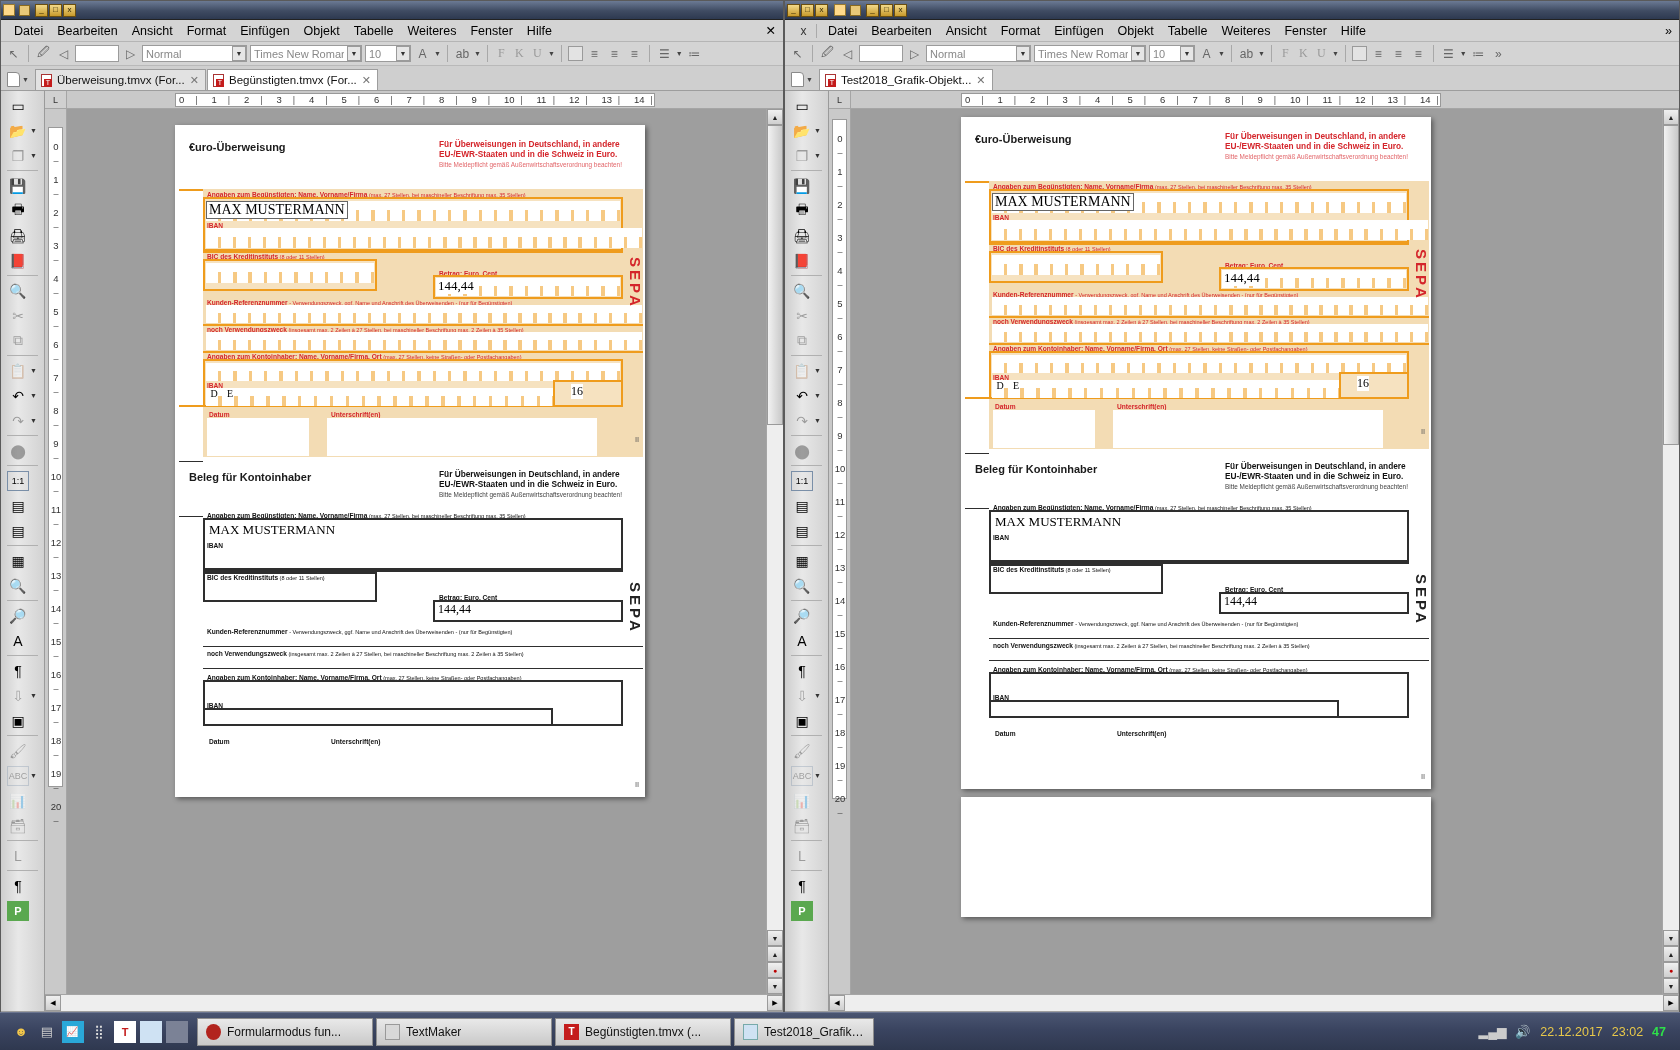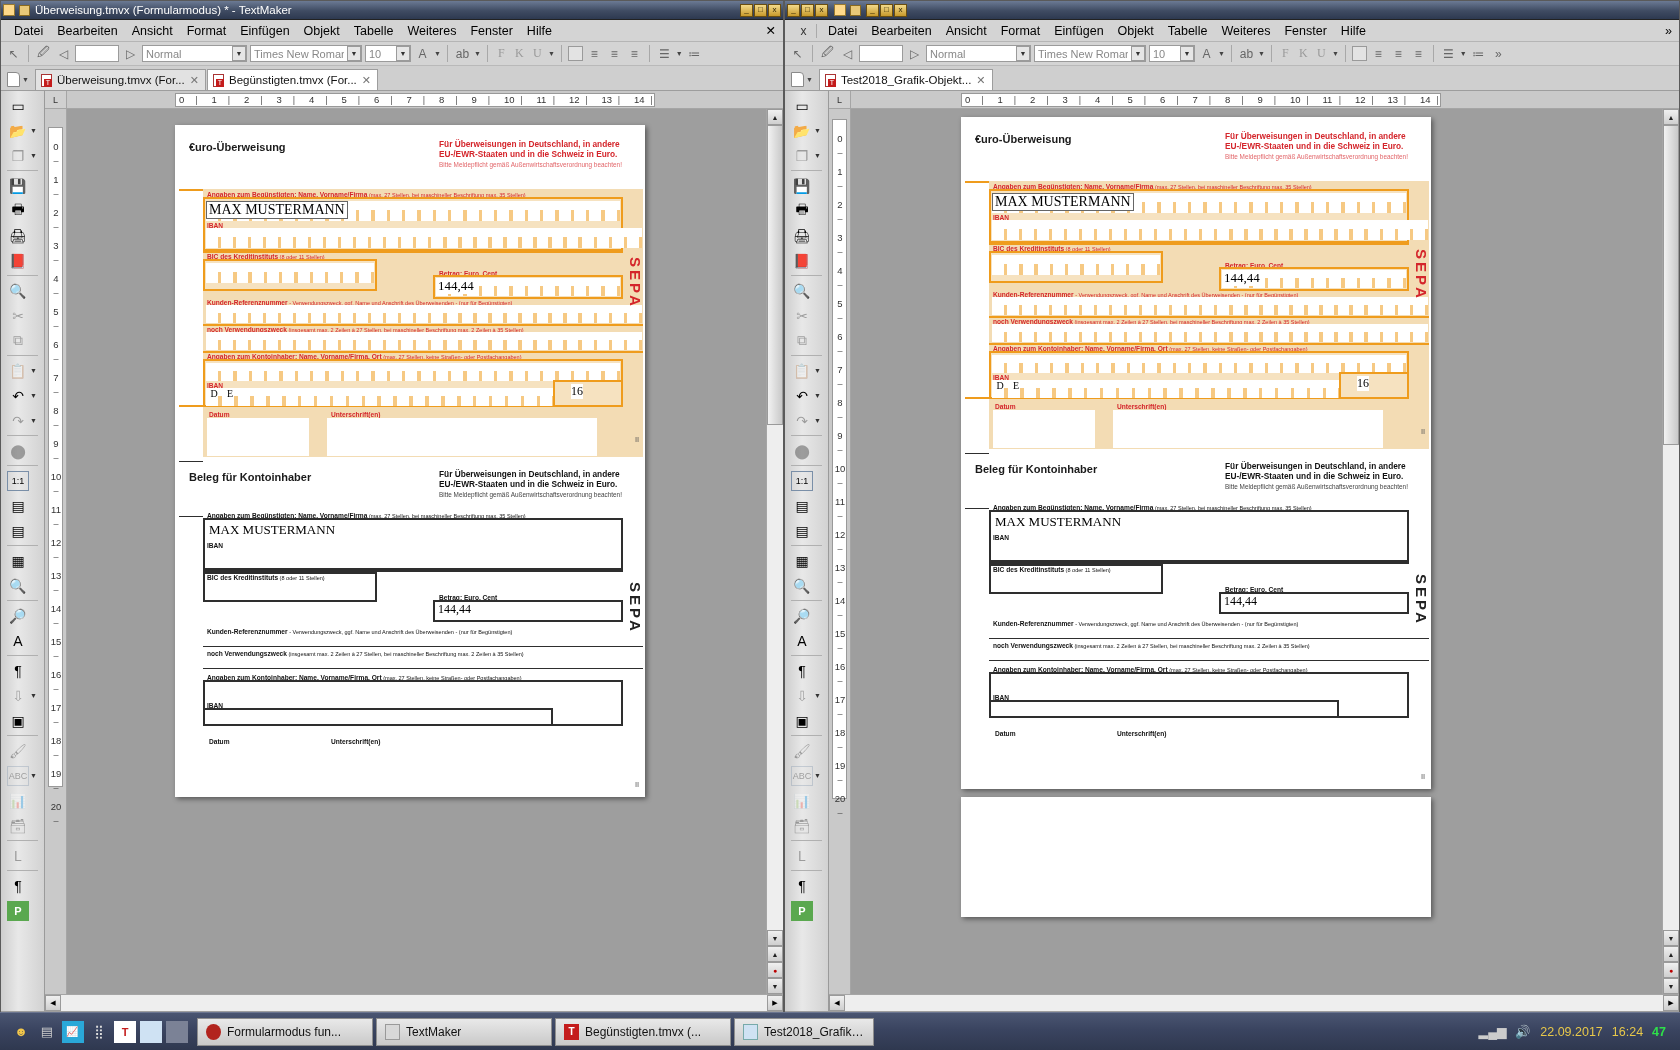--- a/index.html
+++ b/index.html
@@ -187,21 +187,20 @@
 <body>
 
 <div class="desktop">
   <div class="topbg"></div>
   <div class="ghost"></div>
 
   <div class="win left">
     <div class="titlebar">
       <div class="tb-doc"></div>
       <div class="tb-doc2"></div>
-      <div class="tb-title">Überweisung.tmvx (Formularmodus) * - TextMaker</div>
       <div class="tb-right">
         <div class="tb-btn">_</div>
         <div class="tb-btn">□</div>
         <div class="tb-btn">x</div>
       </div>
     </div>
 
     <div class="menubar">
       <div class="mi">Datei</div>
       <div class="mi">Bearbeiten</div>
@@ -2194,18 +2193,18 @@
       <span class="ti" style="background:#c41c1c;color:#fff;text-align:center;font-weight:bold;font-size:10px;line-height:16px">T</span>
       <span class="lb">Begünstigten.tmvx (...</span>
     </div>
     <div class="tk-item" style="width:140px">
       <span class="ti" style="background:#cfe2f3;border:1px solid #7aa"></span>
       <span class="lb">Test2018_Grafik-Ob...</span>
     </div>
     <div class="tray">
       <span style="color:#ccc">▂▄▆</span>
       <span style="color:#ddd">🔊</span>
-      <span>22.09.2017</span>
-      <span>16:24</span>
+      <span>22.12.2017</span>
+      <span>23:02</span>
       <span class="sec">47</span>
     </div>
   </div>
 </div>
 
 </body></html>

